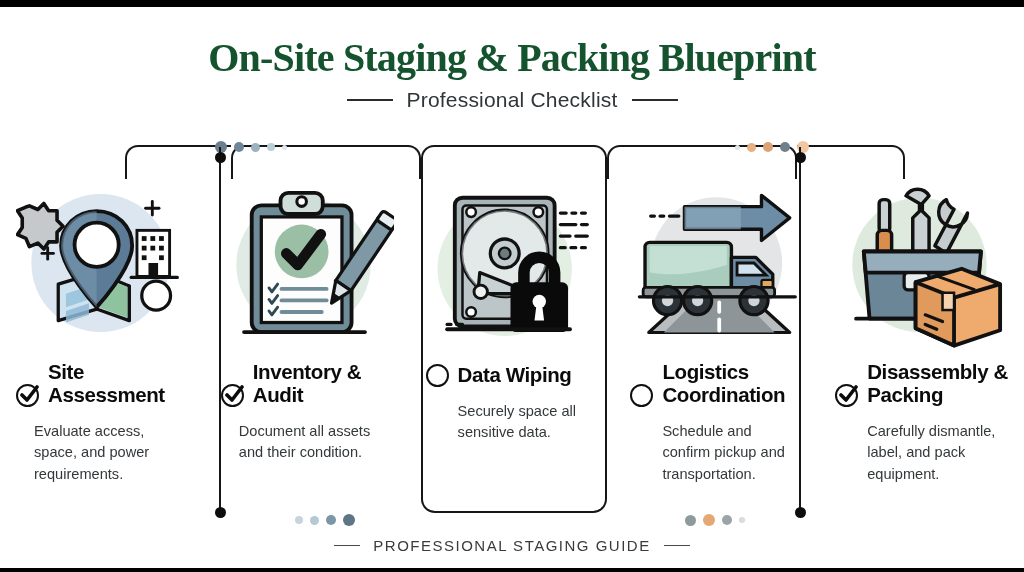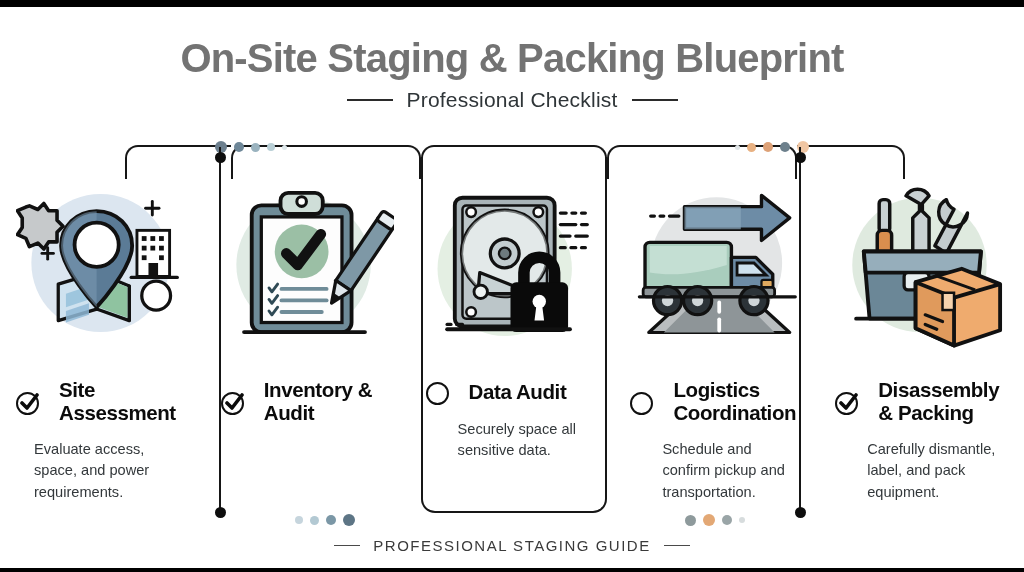--- a/index.html
+++ b/index.html
@@ -26,25 +26,25 @@
 
   
   .header {
     position: absolute;
     top: 30px;
     left: 0;
     width: 1024px;
     text-align: center;
   }
   .title {
-    font-family: Liberation Sans, sans-serif;
+    font-family: Liberation Serif, serif;
     font-weight: bold;
     font-size: 40px;
     letter-spacing: -0.8px;
-    color: #737373;
+    color: #14532d;
     line-height: 1.05;
     white-space: nowrap;
   }
   .subtitle-row {
     margin-top: 9px;
     display: flex;
     align-items: center;
     justify-content: center;
     gap: 14px;
   }
@@ -153,23 +153,23 @@
     height: 176px;
     position: relative;
     display: flex;
     align-items: center;
     justify-content: center;
   }
   .art svg { display: block; }
 
   .head-row {
     display: flex;
-    align-items: center;
-    gap: 20px;
-    margin-top: 28px;
+    align-items: flex-end;
+    gap: 9px;
+    margin-top: 10px;
   }
   .check {
     flex: 0 0 auto;
     width: 23px;
     height: 23px;
     margin-top: 3px;
     position: relative;
   }
   .check .ring {
     position: absolute;
@@ -369,20 +369,21 @@
       </div>
       <div class="head-row">
         <span class="check">
           <span class="ring"></span>
           <svg class="tick" viewBox="0 0 20 20">
               <path d="M3 10 L8 15 L18 2" fill="none" stroke="#0b0b0b" stroke-width="3.6" stroke-linecap="round" stroke-linejoin="round"></path>
             </svg>
         </span>
         <span class="step-title">Inventory &amp; Audit</span>
       </div>
+      <div class="step-desc">Document all assets and their condition.</div>
     </div>
 
     <div class="col c3">
       <div class="art">
         <svg width="180" height="172" viewBox="0 0 180 172">
           <circle cx="82" cy="92" r="70" fill="#e4efe3"></circle>
           <rect x="30" y="18" width="104" height="134" rx="8" fill="#a9b4b8" stroke="#111" stroke-width="4"></rect>
           <rect x="38" y="26" width="88" height="118" rx="4" fill="#bcc6c9" stroke="#111" stroke-width="2.6"></rect>
           <circle cx="82" cy="76" r="45" fill="#eef3f2" stroke="#111" stroke-width="3.4"></circle>
           <circle cx="82" cy="76" r="45" fill="#d7e0e0" opacity=".5"></circle>
@@ -418,21 +419,21 @@
           <g stroke="#111" stroke-width="3.4" stroke-linecap="round">
             <line x1="22" y1="150" x2="26" y2="150"></line>
               <line x1="32" y1="150" x2="38" y2="150"></line>
           </g>
         </svg>
       </div>
       <div class="head-row">
         <span class="check">
           <span class="ring"></span>
         </span>
-        <span class="step-title">Data Audit</span>
+        <span class="step-title">Data Wiping</span>
       </div>
       <div class="step-desc">Securely space all sensitive data.</div>
     </div>
 
     <div class="col c5">
       <div class="art">
         <svg width="184" height="172" viewBox="0 0 184 172">
           <circle cx="92" cy="86" r="70" fill="#e3e5e6"></circle>
           <path d="M20 160 L66 118 L124 118 L170 160 Z" fill="#b9bdbf" stroke="#111" stroke-width="3.4" stroke-linejoin="round"></path>
           <path d="M36 160 L72 124 L118 124 L154 160 Z" fill="#8e9598"></path>

